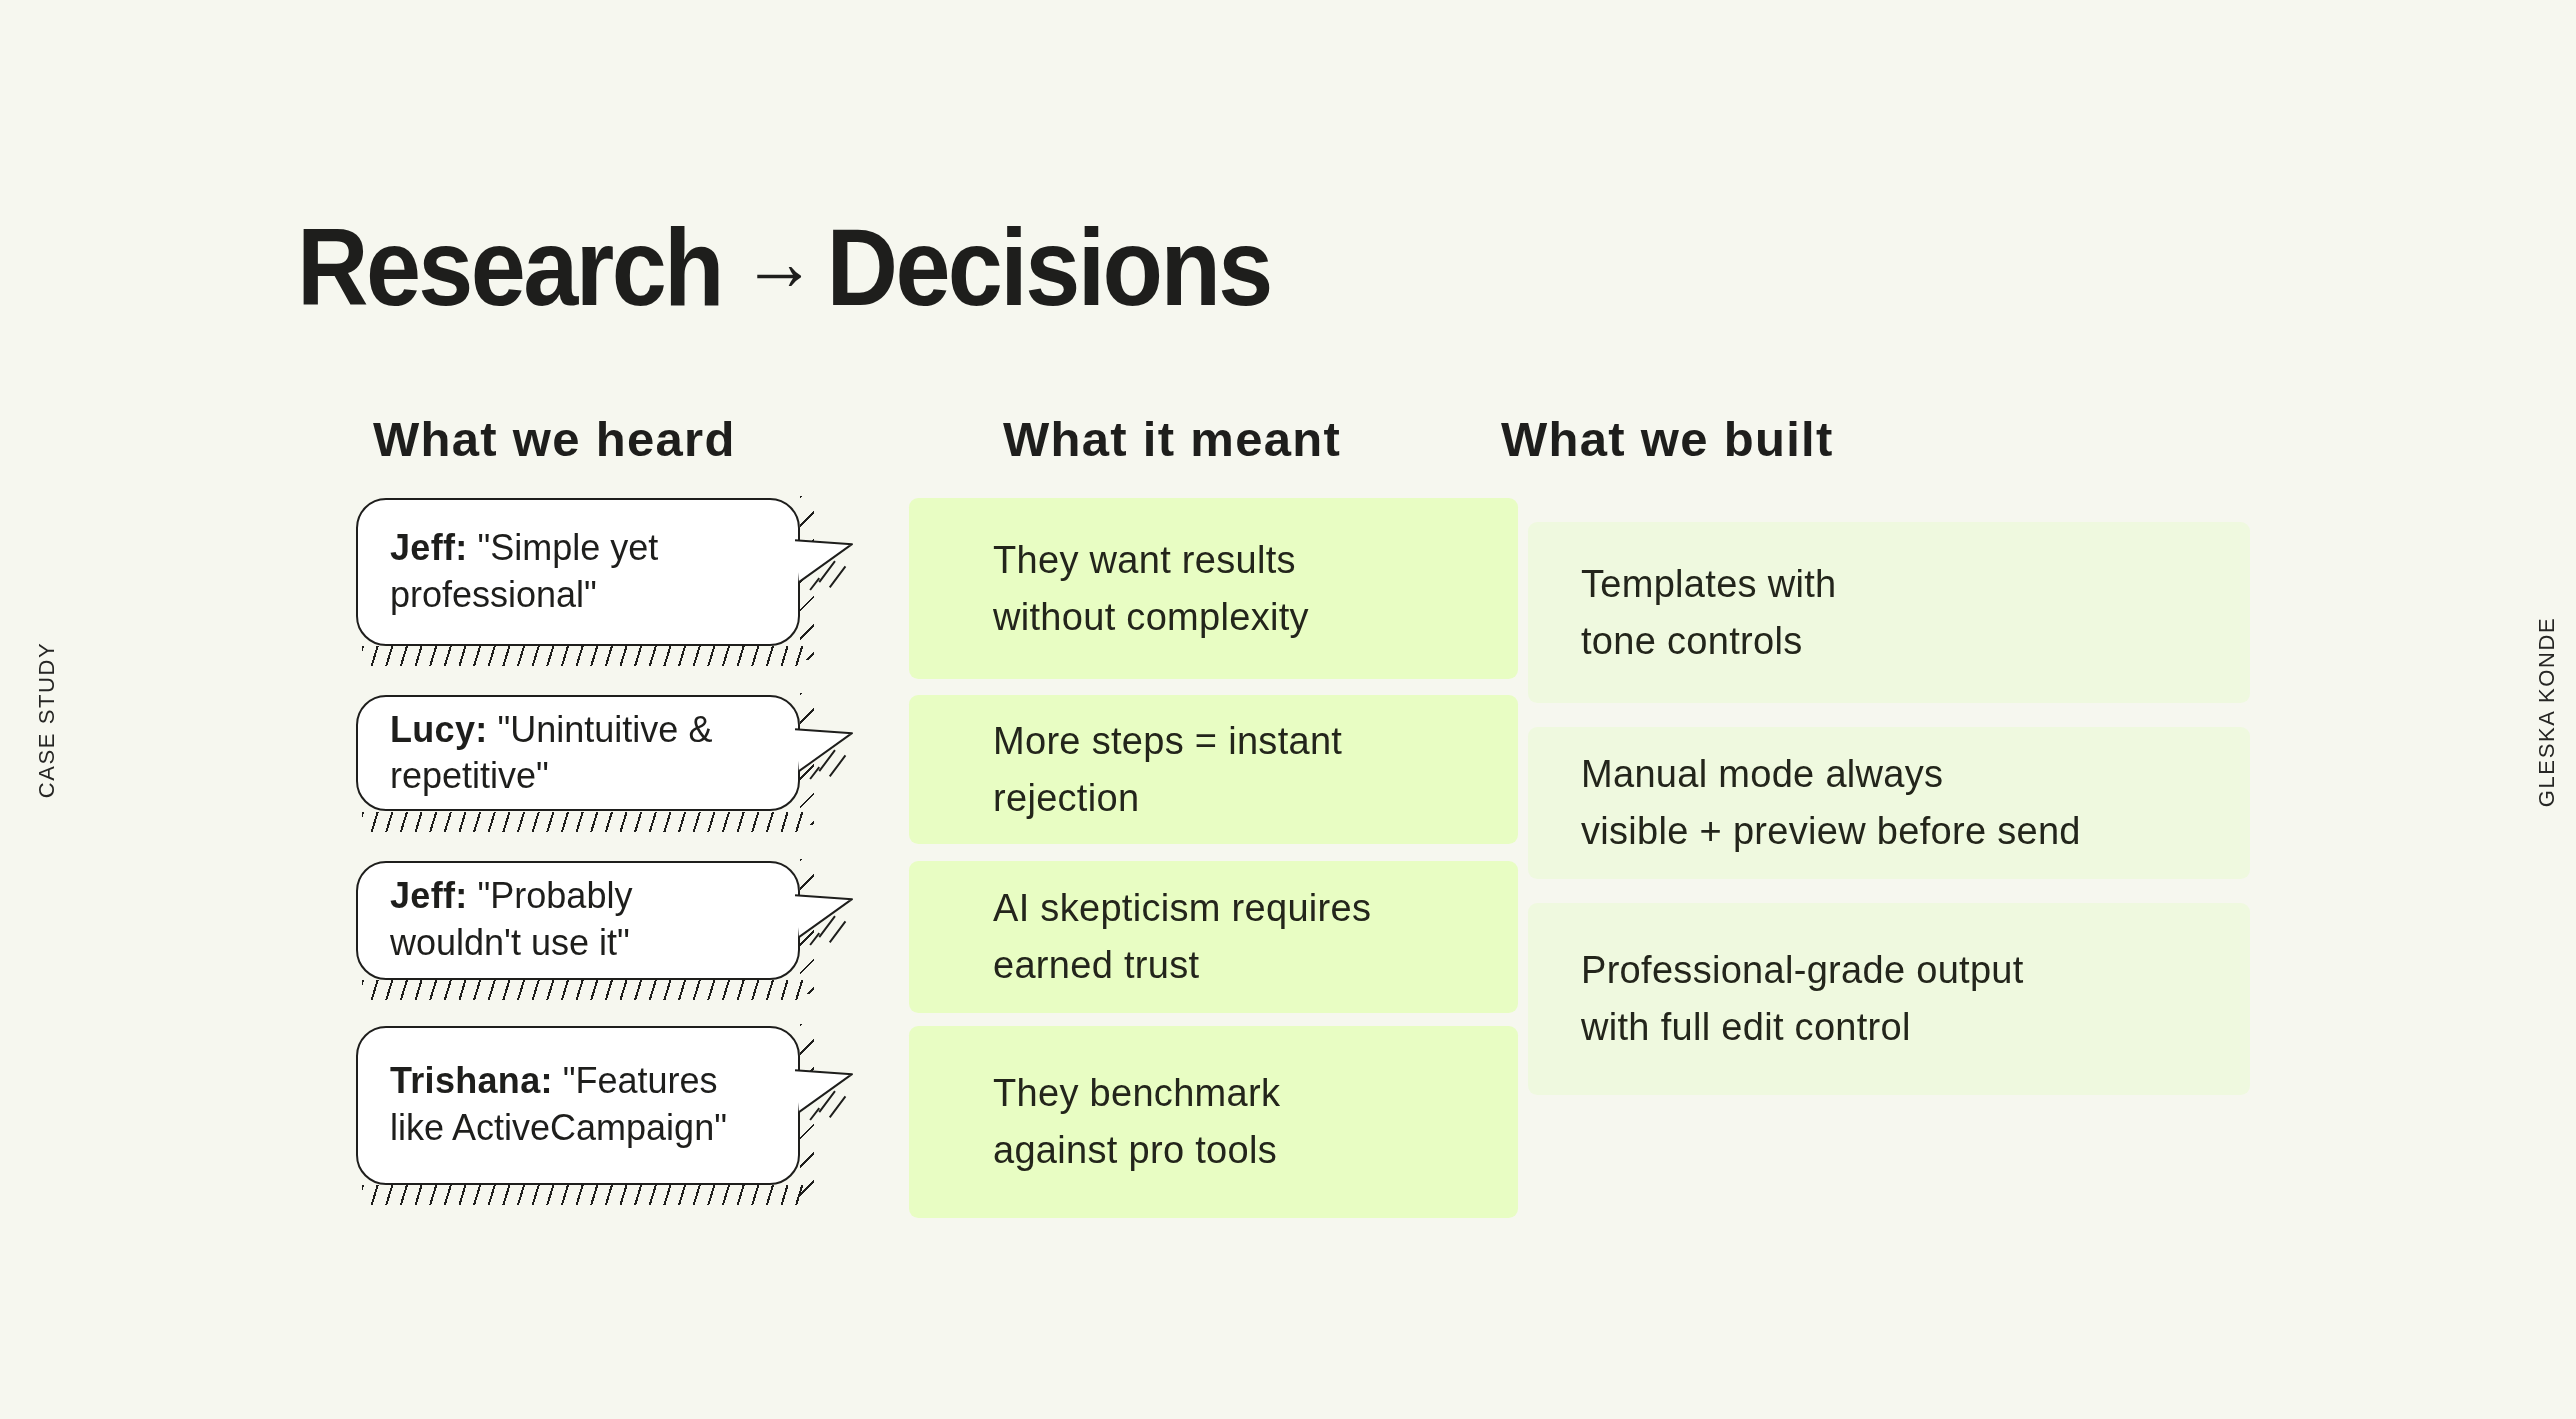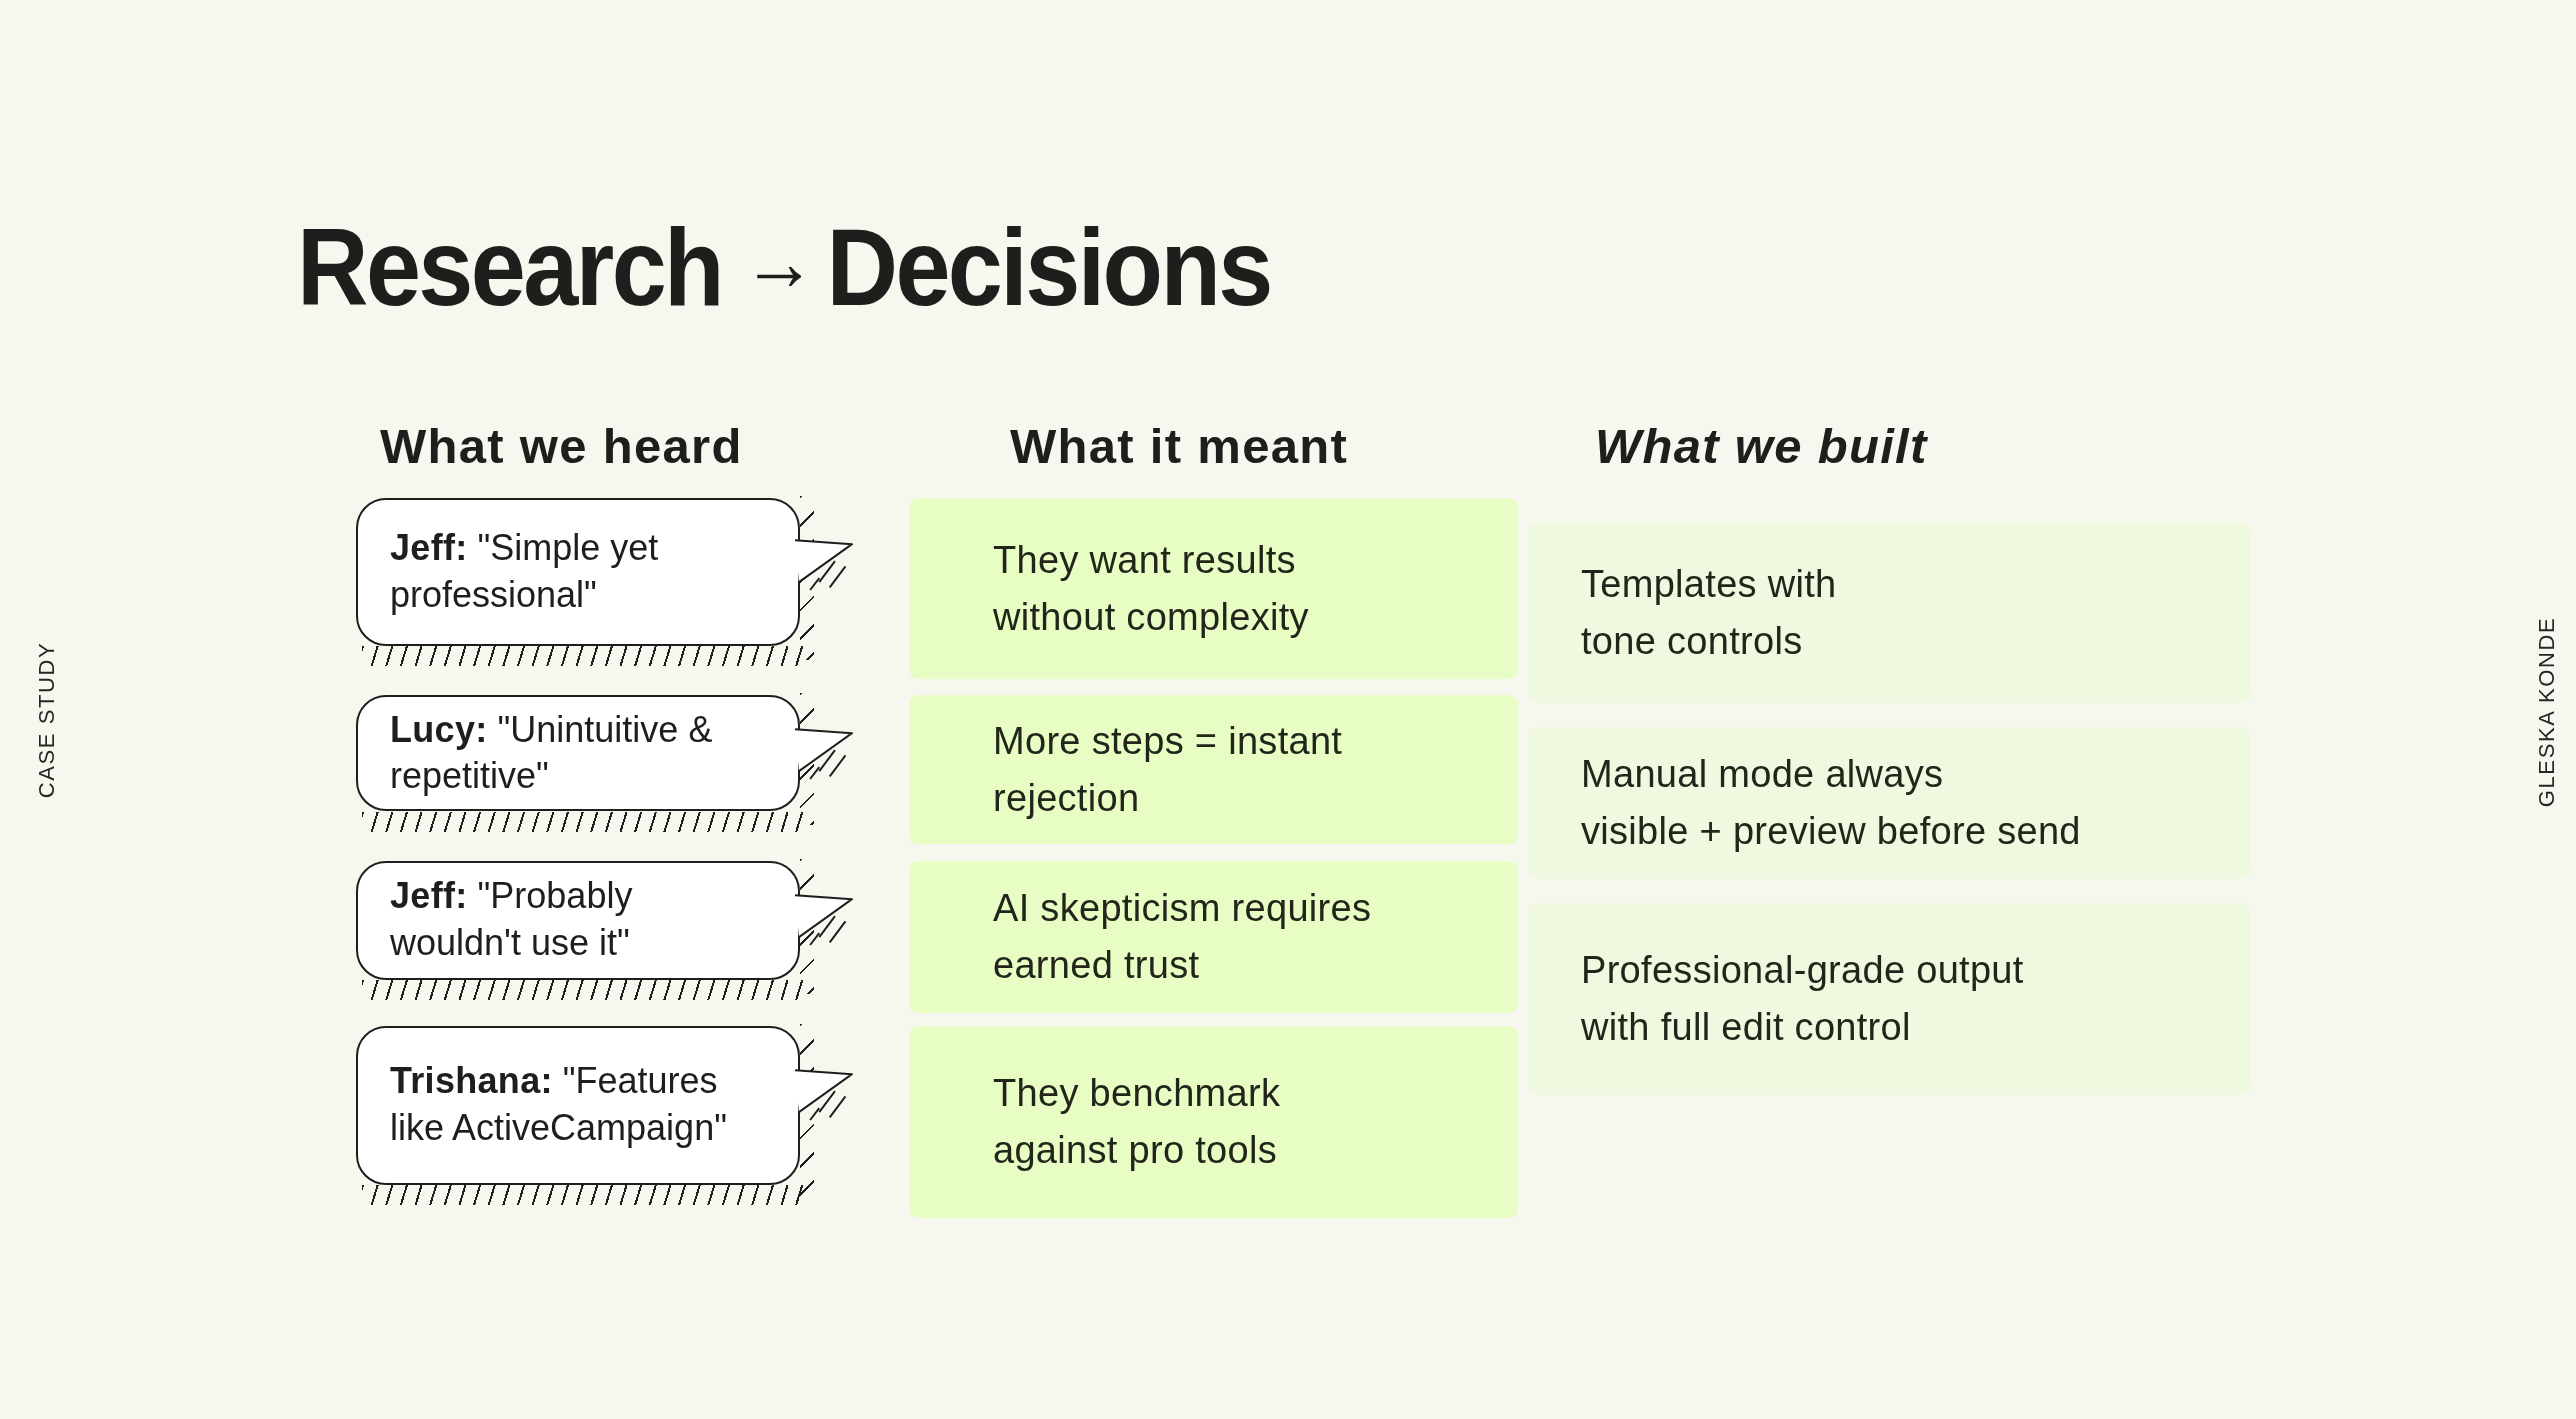--- a/index.html
+++ b/index.html
@@ -20,27 +20,27 @@
     transform:scaleY(1.10);transform-origin:left top;
     white-space:nowrap;
   }
   .title .arrow{
     font-weight:400;font-size:74px;letter-spacing:0;
     margin:0 10.5px 0 20px;transform:translateY(-5.3px);
   }
 
   
   .heading{
-    position:absolute;top:402px;margin:16px;
+    position:absolute;top:402px;margin:9px;
     font-size:49px;font-weight:700;letter-spacing:1.3px;
     color:#1e1e1c;white-space:nowrap;
   }
   .h-heard{left:364px;}
   .h-meant{left:994px;}
-  .h-built{left:1579px;font-style:italic;}
+  .h-built{left:1492px;}
 
   
   .col{position:absolute;top:498px;}
   .col-bubbles{left:356px;width:444px;}
   .col-meant{left:909px;width:609px;}
   .col-built{left:1528px;width:722px;}
 
   .r1{height:181px;margin-bottom:16.4px;}
   .r2{height:149px;margin-bottom:16.4px;}
   .r3{height:152px;margin-bottom:13px;}

